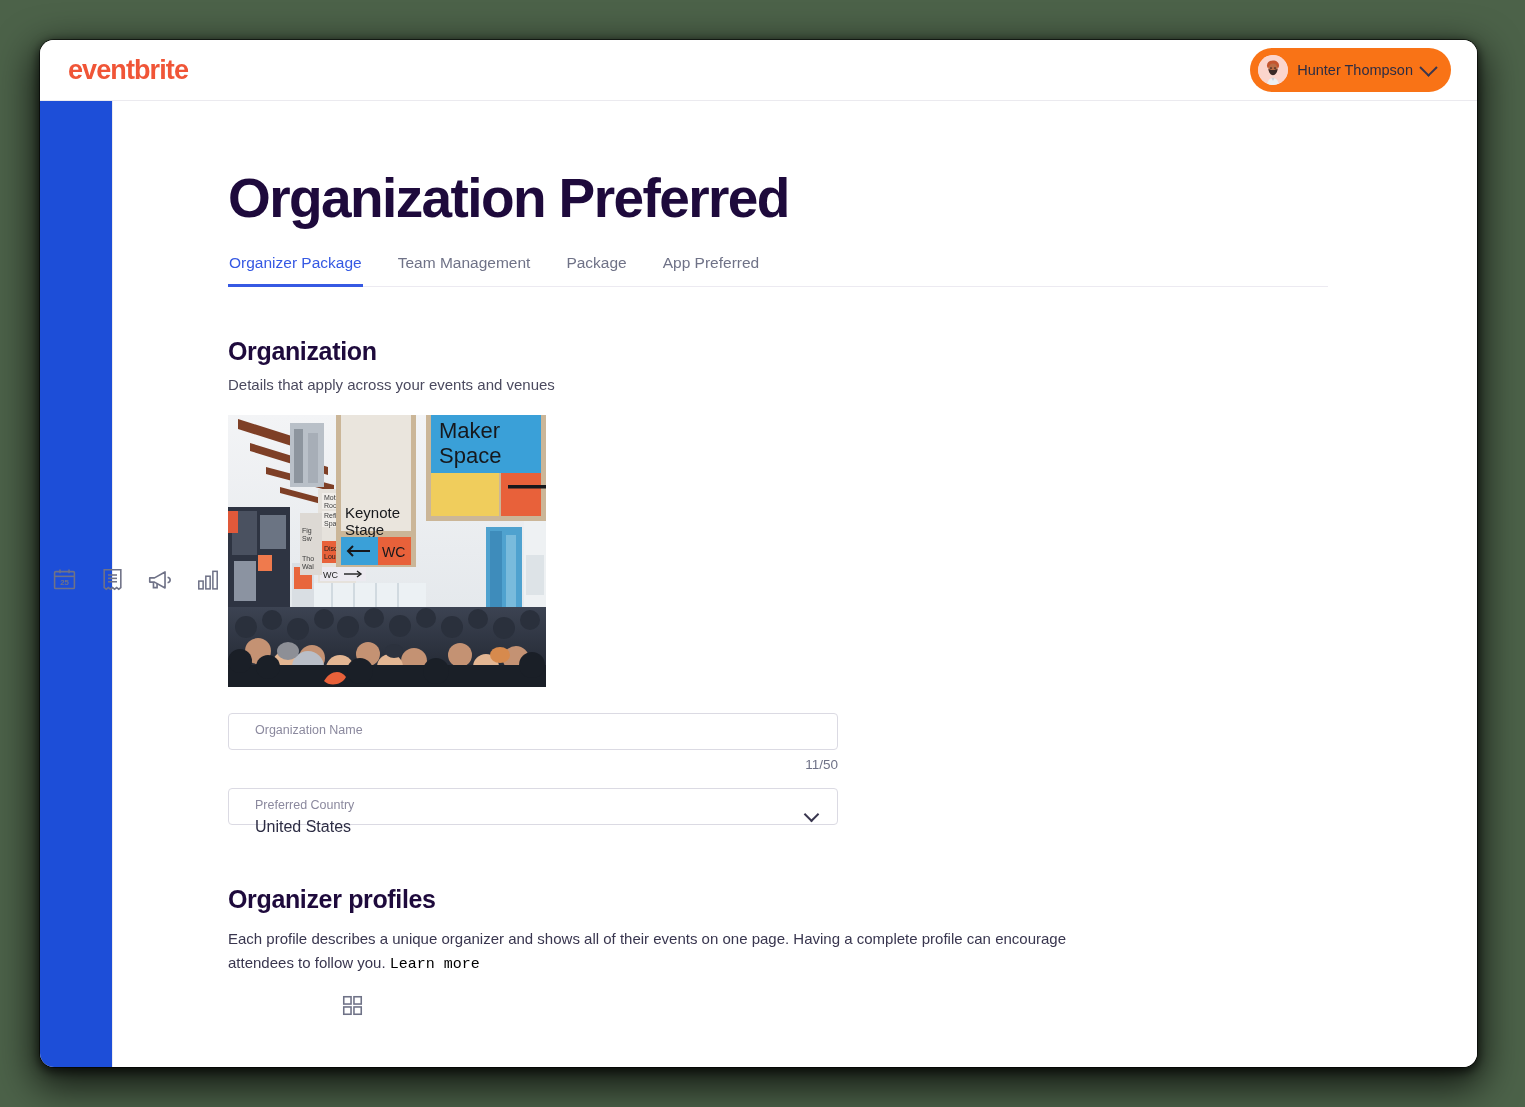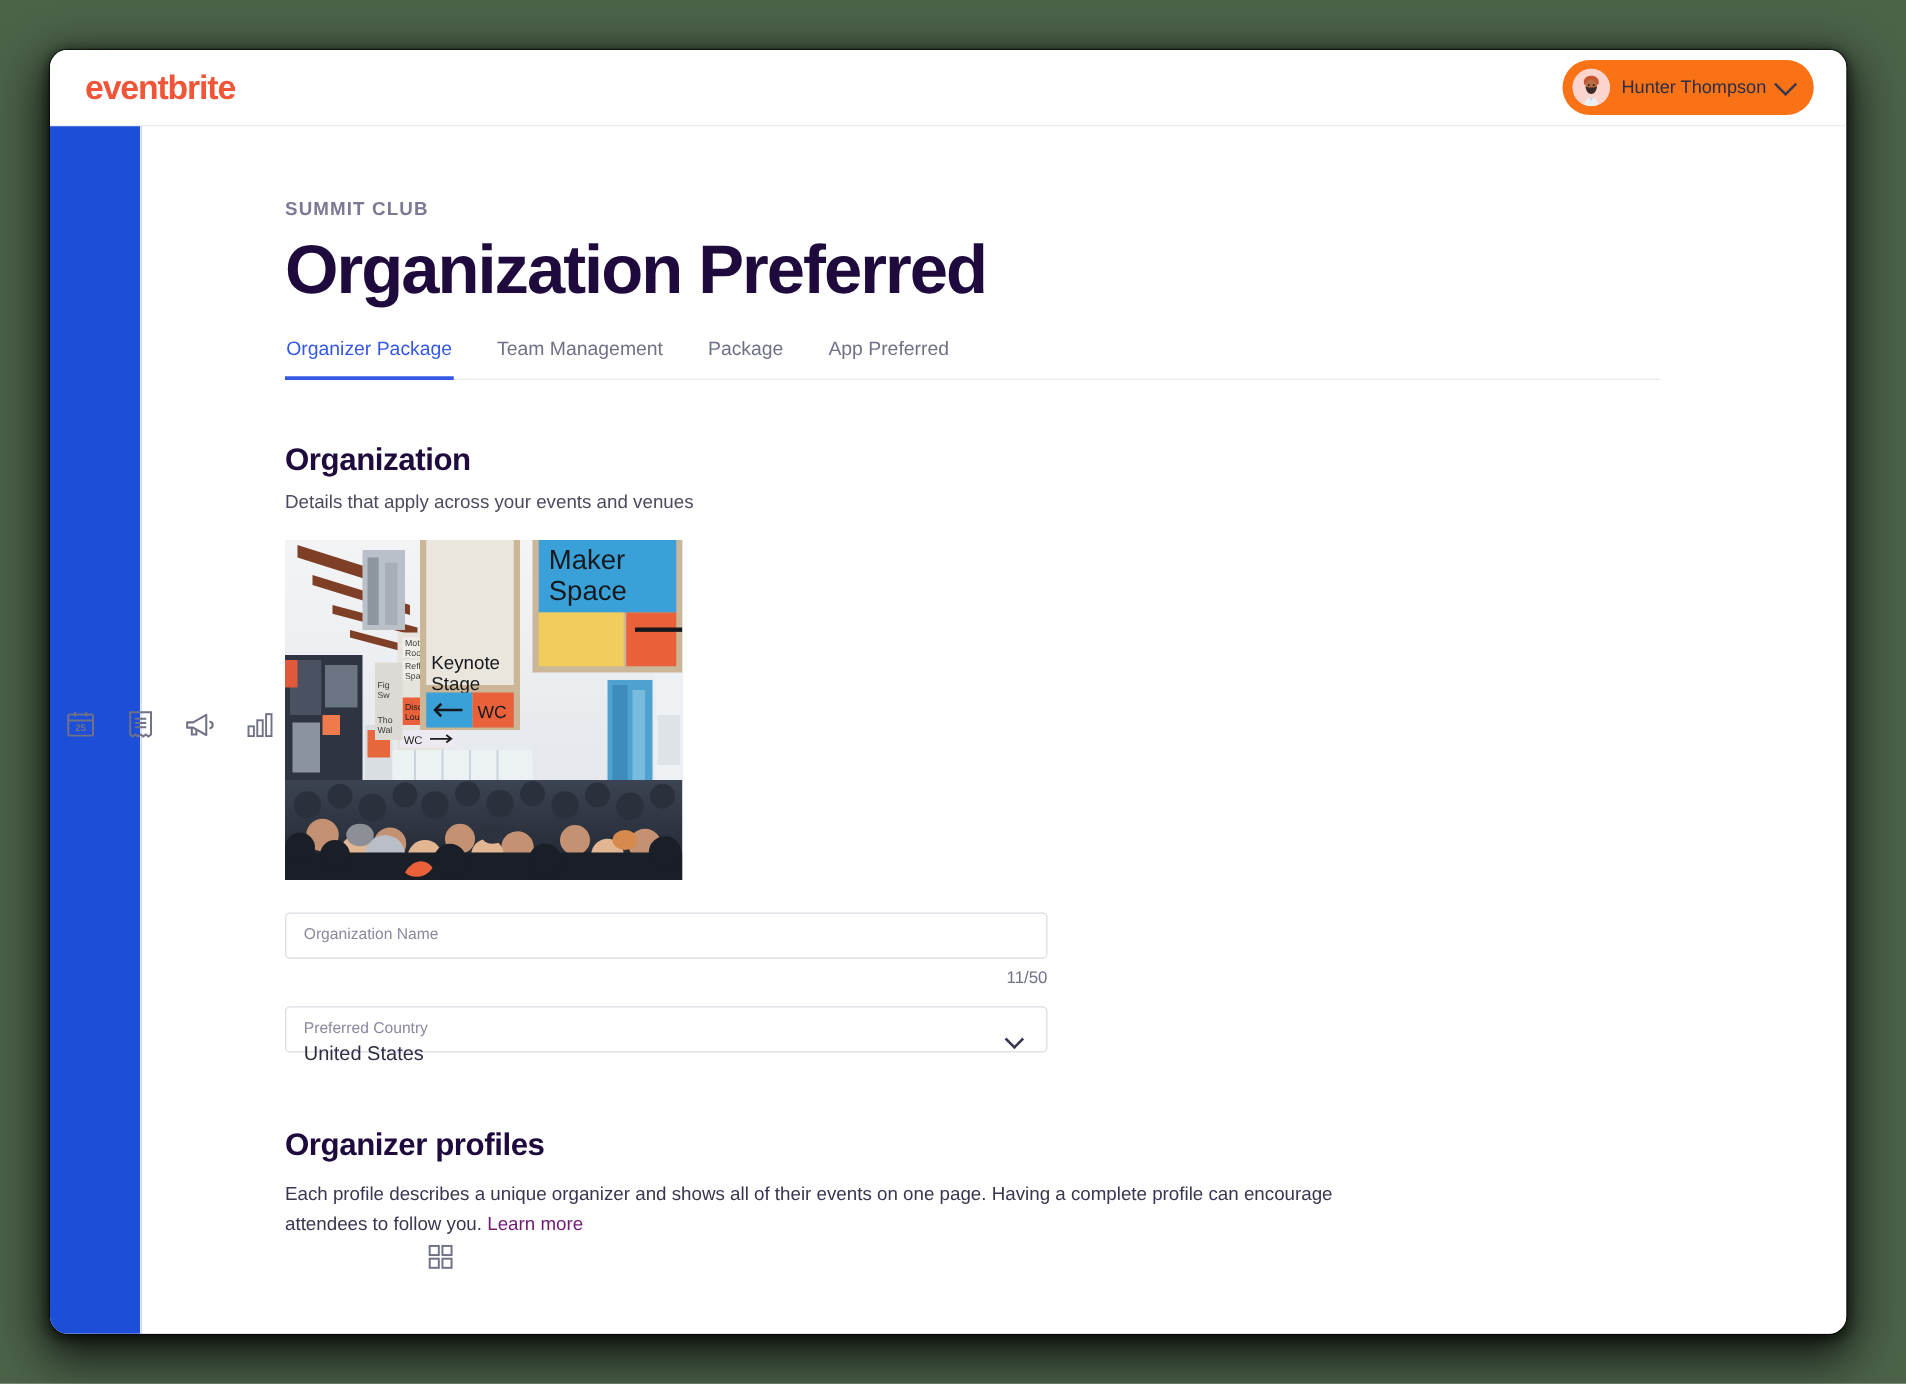--- a/index.html
+++ b/index.html
@@ -194,21 +194,21 @@
   #org-image svg { display: block; width: 100%; height: 100%; }
 
   
   .field {
     width: 610px;
     height: 37px;
     margin-top: 26px;
     border: 1px solid #dbdae3;
     border-radius: 4px;
     background: #fff;
-    padding: 8px 14px 0 14px;
+    padding: 8px 14px 0 26px;
     position: relative;
     cursor: text;
   }
   .field.select { cursor: pointer; margin-top: 16px; }
   .field-label {
     font-size: 12.5px;
     color: #8b899e;
     line-height: 1.3;
   }
   .field-value {
@@ -236,23 +236,24 @@
 
   #profiles-section { margin-top: 60px; }
   #profiles-desc {
     font-size: 15px;
     color: #39364f;
     margin-top: 13px;
     width: 900px;
     line-height: 1.55;
   }
   #learn-more {
-    color: #701a75;
+    color: #000000;
     text-decoration: none;
     cursor: pointer;
+    font-family: Liberation Mono, monospace;
   }
 </style>
 </head>
 <body>
 
 <div id="app-window">
 
   <div id="topbar">
     <div id="brand-logo">eventbrite</div>
 
@@ -345,21 +346,20 @@
         <svg width="27" height="27" viewBox="0 0 24 24" fill="none" stroke="#6f7287" stroke-width="1.4">
           <circle cx="12" cy="12" r="8.6"></circle>
           <path d="M9.6 9.5c0-1.4 1.1-2.4 2.5-2.4s2.4 1 2.4 2.3c0 1.9-2.3 1.9-2.3 3.6v.5"></path>
           <circle cx="12.2" cy="16.4" r=".95" fill="#6f7287" stroke="none"></circle>
         </svg>
       </div>
     </div>
 
     <div id="main">
 
-      <div class="eyebrow">SUMMIT CLUB</div>
       <h1 id="page-title">Organization Preferred</h1>
 
       <div id="tabs-wrap">
         <div class="tab active">Organizer Package</div>
         <div class="tab">Team Management</div>
         <div class="tab">Package</div>
         <div class="tab">App Preferred</div>
       </div>
 
       <div id="org-section">

